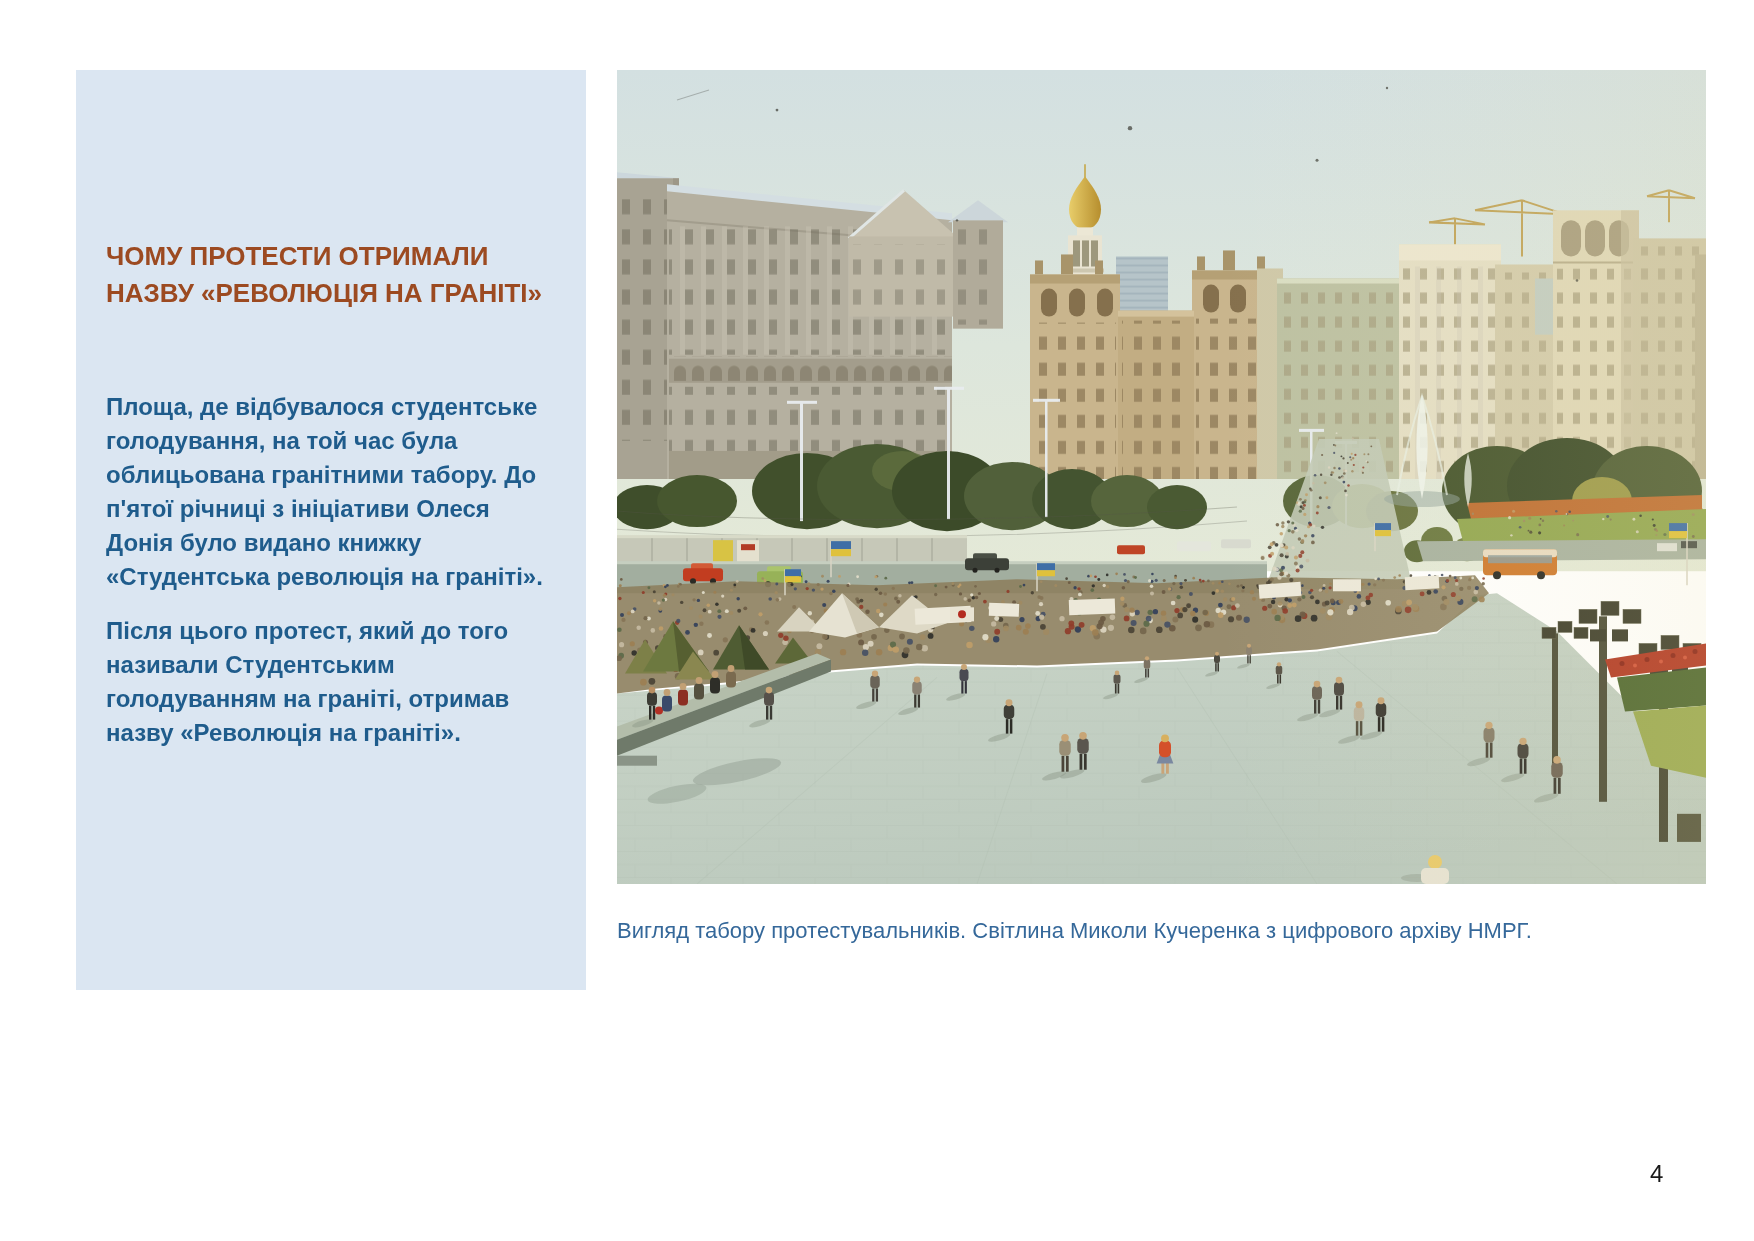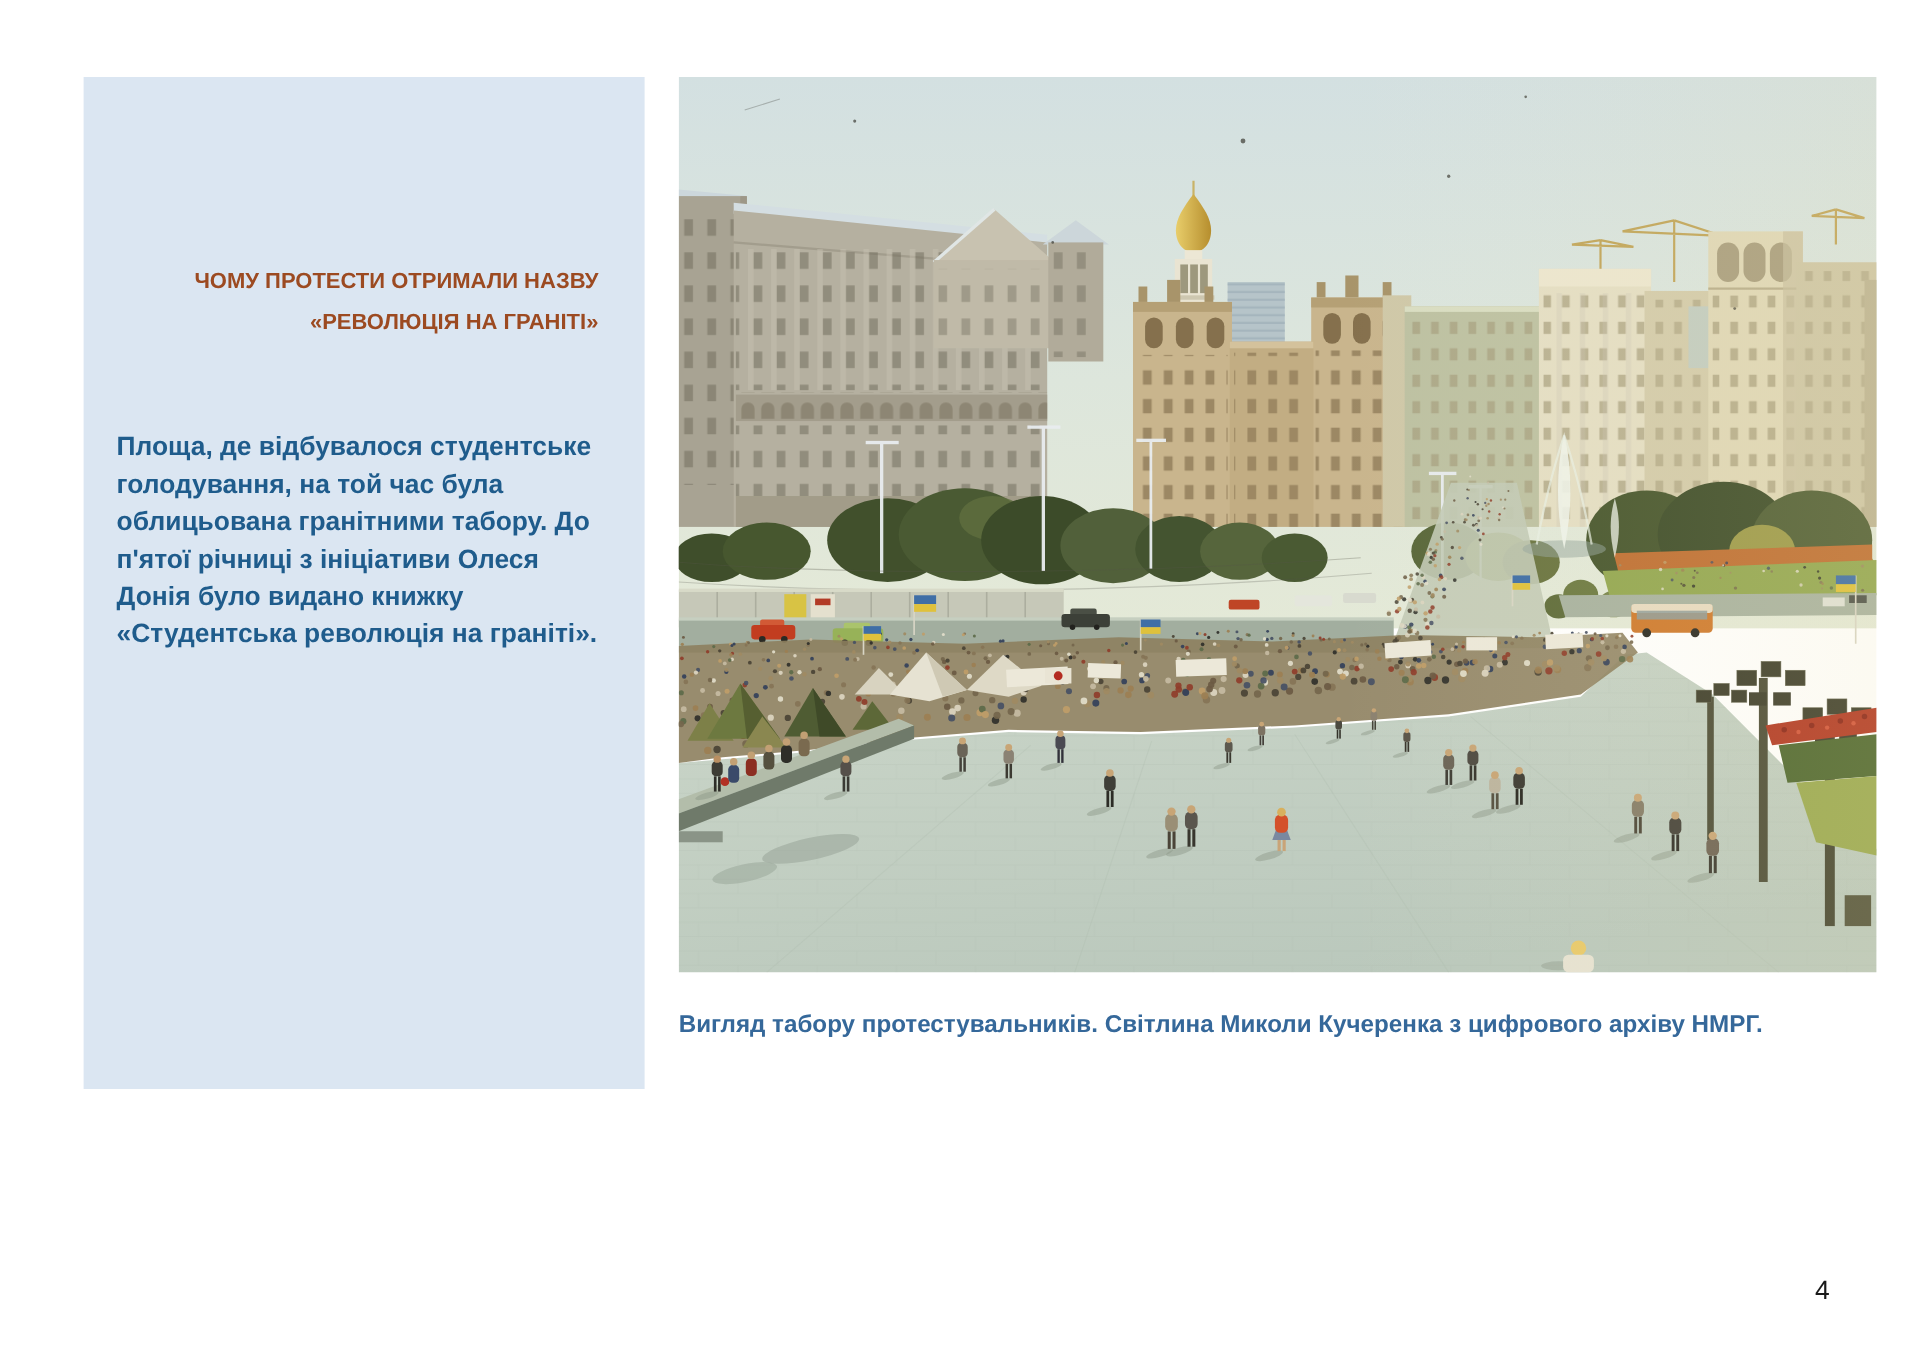--- a/index.html
+++ b/index.html
@@ -11,55 +11,55 @@
   .slide{position:absolute;inset:0;}
   
   .text-panel{
     position:absolute;left:76px;top:70px;width:510px;height:920px;
     background:var(--panel-bg,#dbe6f2);
     box-sizing:border-box;
     padding:168px 42px 30px 30px;
   }
   .panel-heading{
     color:var(--heading-color,#9c4a21);
-    font-size:20px;line-height:37px;font-weight:bold;
+    font-size:26px;line-height:37px;font-weight:bold;
     margin:0 0 0 0;
-    text-align:right;
   }
   .panel-paragraph{
     color:var(--body-color,#1f5c8c);
     font-size:24px;line-height:34px;font-weight:bold;
     margin:0;width:446px;
   }
   .panel-paragraph.first{margin-top:78px;}
   .panel-paragraph.second{margin-top:20px;}
   
   .photo-figure{
     position:absolute;left:617px;top:70px;width:1089px;height:814px;margin:0;
   }
   .photo-figure svg{display:block;width:100%;height:100%;}
   .photo-caption{
     position:absolute;left:617px;top:916px;width:1010px;
     color:var(--caption-color,#35689a);
-    font-size:22px;line-height:30px;font-weight:bold;
+    font-size:22px;line-height:30px;font-weight:normal;
   }
   .page-number{
     position:absolute;left:1650px;top:1160px;width:40px;
     color:var(--pagenum-color,#1a1a1a);
     font-size:24px;line-height:28px;text-align:left;
   }
 </style>
 </head>
 <body>
 
 <div class="slide">
 
   <div class="text-panel">
     <h2 class="panel-heading">ЧОМУ ПРОТЕСТИ ОТРИМАЛИ НАЗВУ «РЕВОЛЮЦІЯ НА ГРАНІТІ»</h2>
     <p class="panel-paragraph first">Площа, де відбувалося студентське голодування, на той час була облицьована гранітними табору. До п'ятої річниці з ініціативи Олеся Донія було видано книжку «Студентська революція на граніті».</p>
+    <p class="panel-paragraph second">Після цього протест, який до того називали Студентським голодуванням на граніті, отримав назву «Революція на граніті».</p>
   </div>
 
   <figure class="photo-figure">
     <svg viewBox="0 0 1089 812" preserveAspectRatio="none" aria-hidden="true">
       <defs>
         <linearGradient id="skyG" x1="0" y1="0" x2="0" y2="1">
           <stop offset="0" stop-color="#d3e0e1"></stop>
           <stop offset="0.55" stop-color="#dde6dc"></stop>
           <stop offset="1" stop-color="#e4e9d7"></stop>
         </linearGradient>

